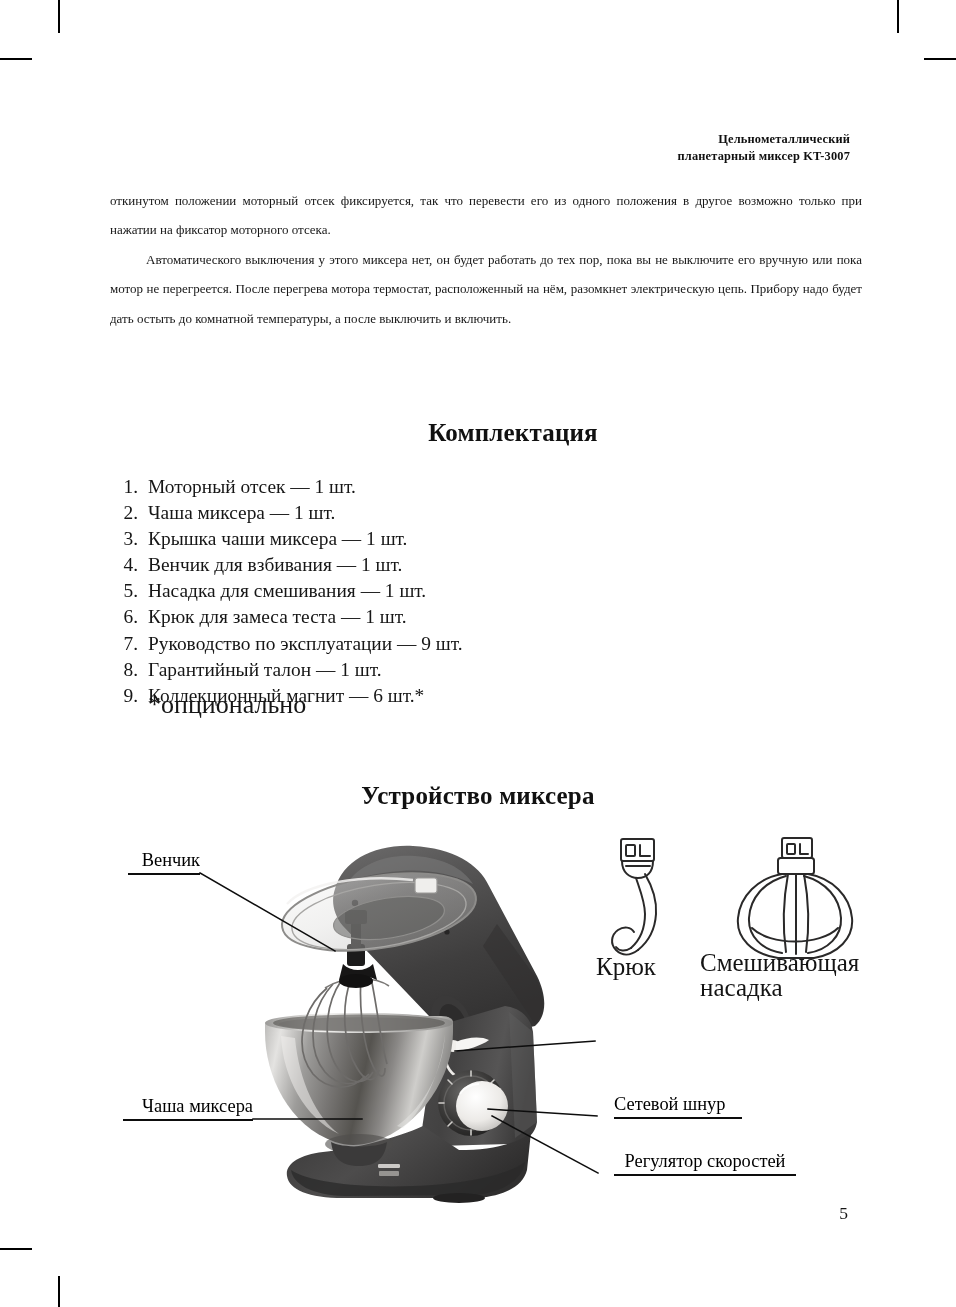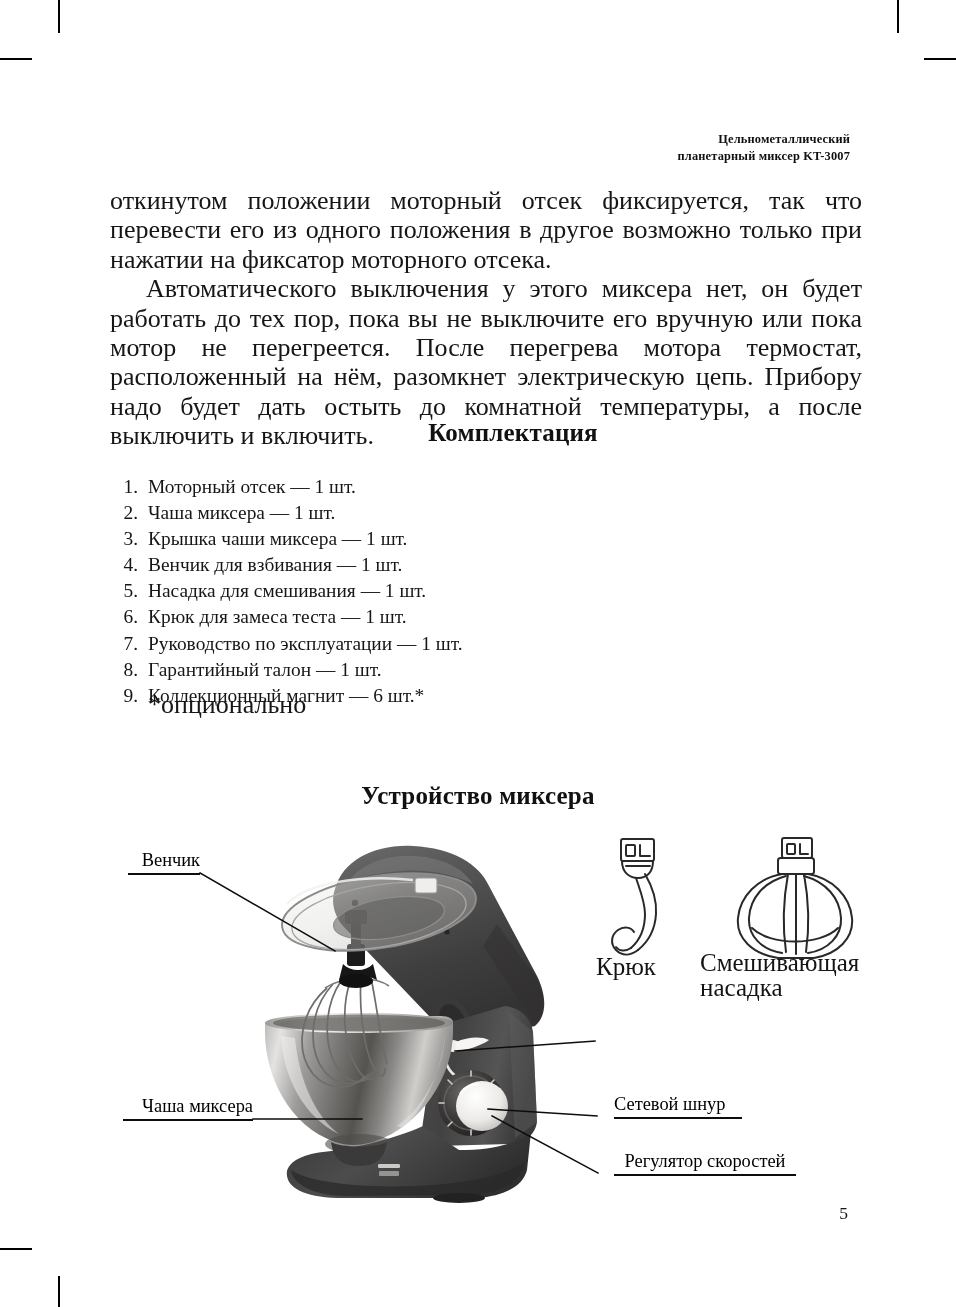--- a/index.html
+++ b/index.html
@@ -41,21 +41,21 @@
 
   
   .body-block {
     position: absolute;
     left: 110px;
     top: 186px;
     width: 752px;
   }
   .para {
     margin: 0;
-    font-size: 26px;
+    font-size: 13px;
     line-height: 29.4px;
     text-align: justify;
     text-justify: inter-word;
     color: #161616;
     hyphens: manual;
   }
   .para + .para { text-indent: 36px; }
 
   
   .section-title {
@@ -170,21 +170,21 @@
 
 <div class="section-title" id="title-komplektaciya">Комплектация</div>
 
 <ol class="kit-list">
   <li><span class="num">1.</span><span>Моторный отсек — 1 шт.</span></li>
   <li><span class="num">2.</span><span>Чаша миксера — 1 шт.</span></li>
   <li><span class="num">3.</span><span>Крышка чаши миксера — 1 шт.</span></li>
   <li><span class="num">4.</span><span>Венчик для взбивания — 1 шт.</span></li>
   <li><span class="num">5.</span><span>Насадка для смешивания — 1 шт.</span></li>
   <li><span class="num">6.</span><span>Крюк для замеса теста — 1 шт.</span></li>
-  <li><span class="num">7.</span><span>Руководство по эксплуатации — 1 шт.</span></li>
+  <li><span class="num">7.</span><span>Руководство по эксплуатации — 9 шт.</span></li>
   <li><span class="num">8.</span><span>Гарантийный талон — 1 шт.</span></li>
   <li><span class="num">9.</span><span>Коллекционный магнит — 6 шт.*</span></li>
 </ol>
 <div class="kit-note">*опционально</div>
 
 <div class="section-title" id="title-ustroystvo">Устройство миксера</div>
 
 <div class="figure">
 
   <svg style="position:absolute; left:247px; top:0px;" width="340" height="390" viewBox="0 0 340 390">

